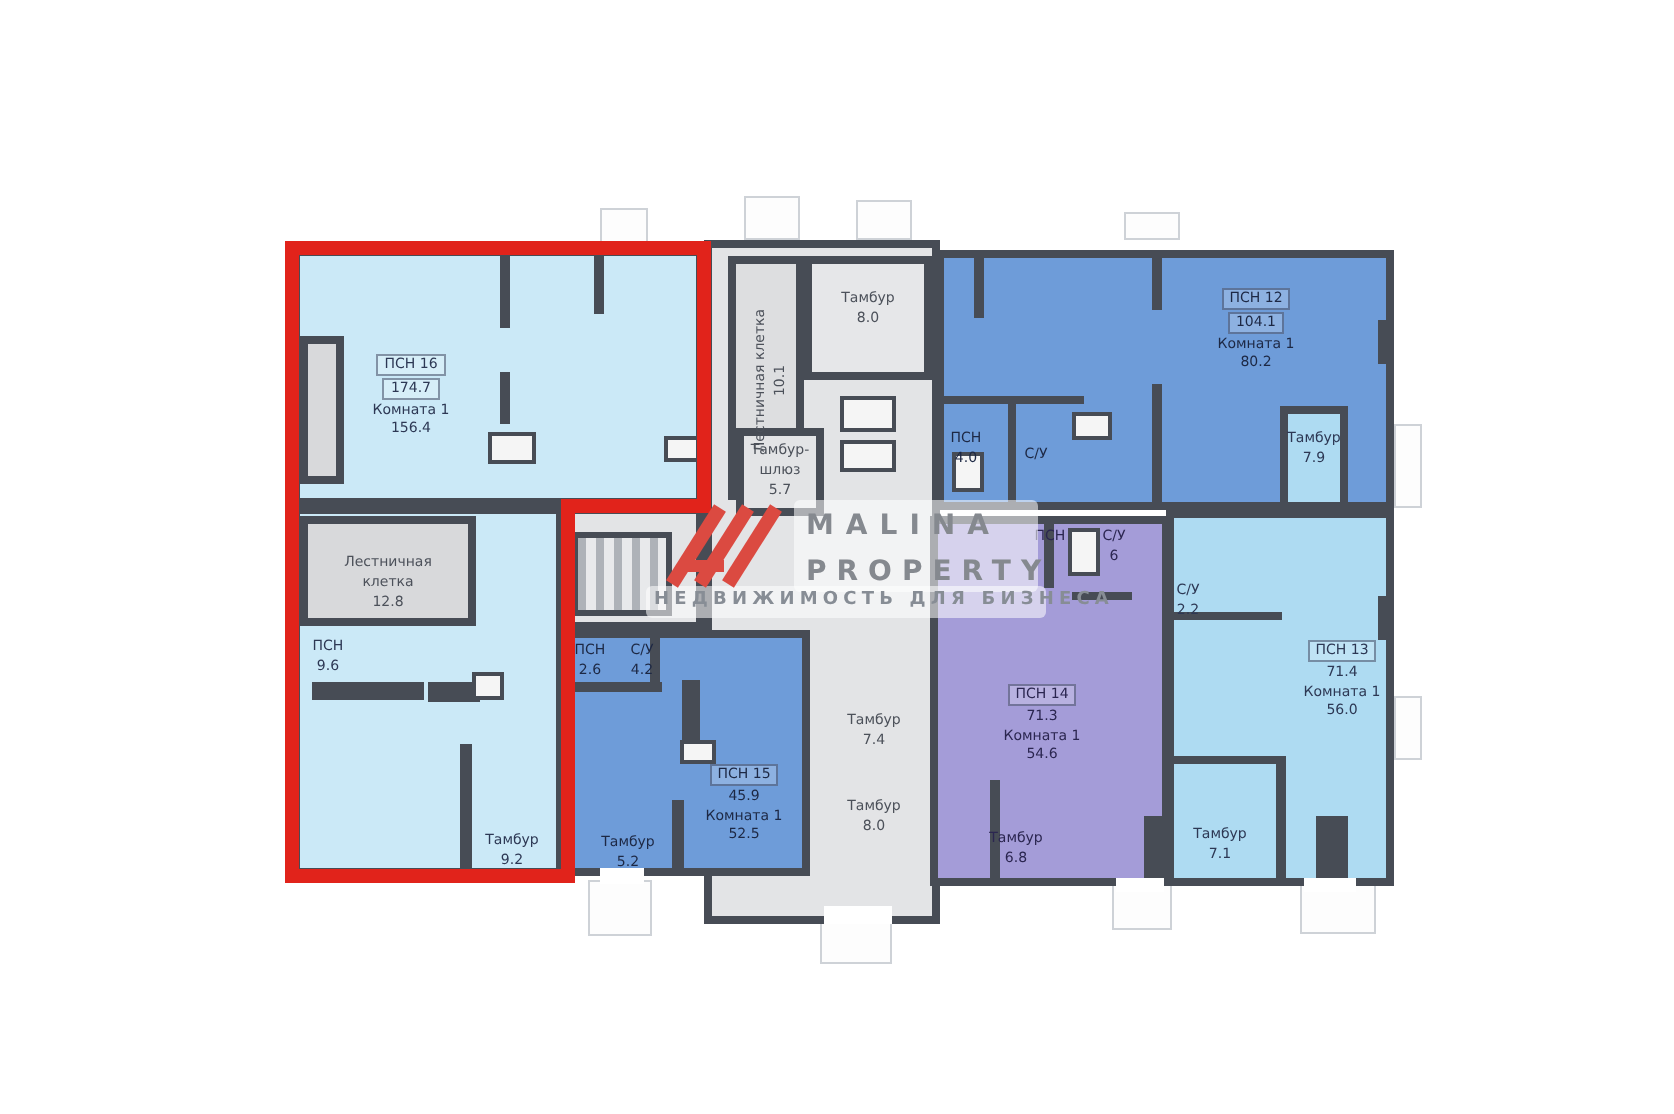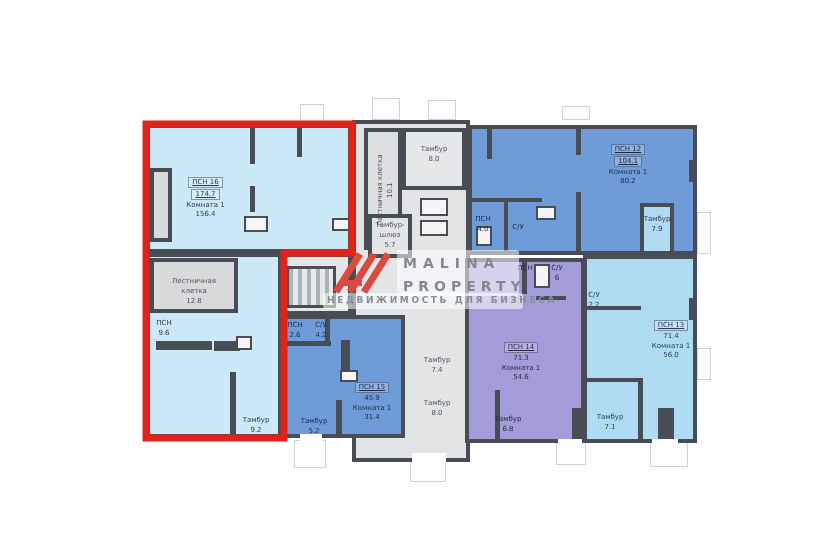--- a/index.html
+++ b/index.html
@@ -8,21 +8,21 @@
   .room{position:absolute;box-sizing:border-box;border:4px solid #474c55;z-index:10;}
   .wall{position:absolute;background:#474c55;z-index:15;}
   .fixture{position:absolute;background:#f5f5f5;border:2px solid #474c55;box-sizing:border-box;z-index:16;}
   .stairs{position:absolute;border:3px solid #474c55;box-sizing:border-box;z-index:16;
           background:repeating-linear-gradient(90deg,#aeb2b8 0 4px,#e8e9eb 4px 9px);}
   .gap{position:absolute;background:#ffffff;z-index:18;}
   .ghost{position:absolute;border:1px solid #ced2d7;background:#fdfdfd;z-index:5;}
   .lbl{position:absolute;text-align:center;font-size:7px;line-height:1.25;color:#2d3854;z-index:30;}
   .lbl .ln{display:block;margin:1px 0;}
   .lbl .box{display:block;width:max-content;margin:1px auto;padding:0 3px;
-            border:1px solid rgba(45,56,84,.5);background:rgba(255,255,255,.22);text-decoration:underline;}
+            border:1px solid rgba(45,56,84,.5);background:rgba(255,255,255,.22);}
   .gtx{color:#4c515a;}
   .rot{transform:rotate(-90deg);transform-origin:center center;}
   .wm-backdrop{position:absolute;background:rgba(255,255,255,.55);border-radius:3px;z-index:48;}
   .wm-text{position:absolute;color:#85898f;font-weight:700;z-index:50;white-space:nowrap;}
   svg.overlay{position:absolute;left:0;top:0;z-index:40;pointer-events:none;}
   svg.logo{position:absolute;z-index:50;}
 </style>
 </head>
 <body>
 
@@ -160,21 +160,21 @@
   </div>
   <div class="lbl" style="left:639px;top:214px;width:36px;">
     <span class="ln">Тамбур</span>
     <span class="ln">7.9</span>
   </div>
 
   <div class="lbl" style="left:330px;top:381px;width:84px;color:#1d2844;">
     <span class="box">ПСН 15</span>
     <span class="ln">45.9</span>
     <span class="ln">Комната 1</span>
-    <span class="ln">31.4</span>
+    <span class="ln">52.5</span>
   </div>
   <div class="lbl" style="left:281px;top:320px;width:28px;color:#1d2844;">
     <span class="ln">ПСН</span>
     <span class="ln">2.6</span>
   </div>
   <div class="lbl" style="left:306px;top:320px;width:30px;color:#1d2844;">
     <span class="ln">С/У</span>
     <span class="ln">4.2</span>
   </div>
   <div class="lbl" style="left:292px;top:416px;width:44px;color:#1d2844;">

